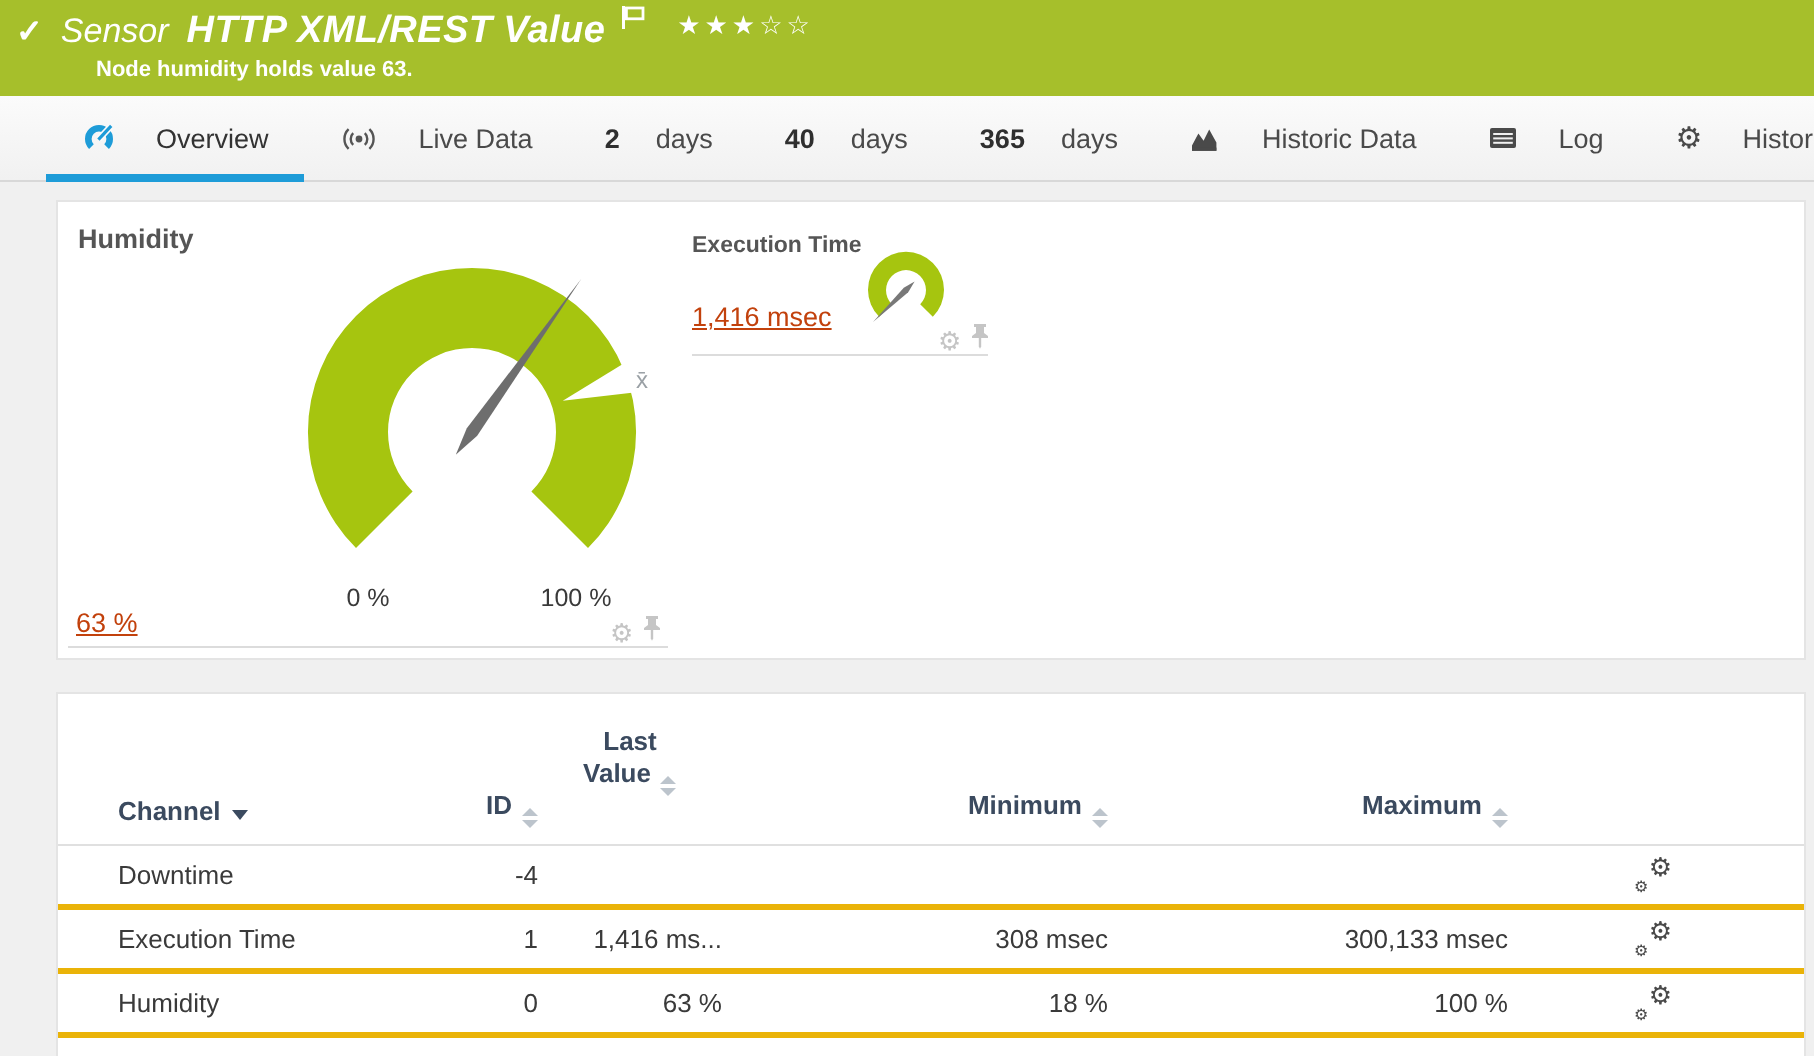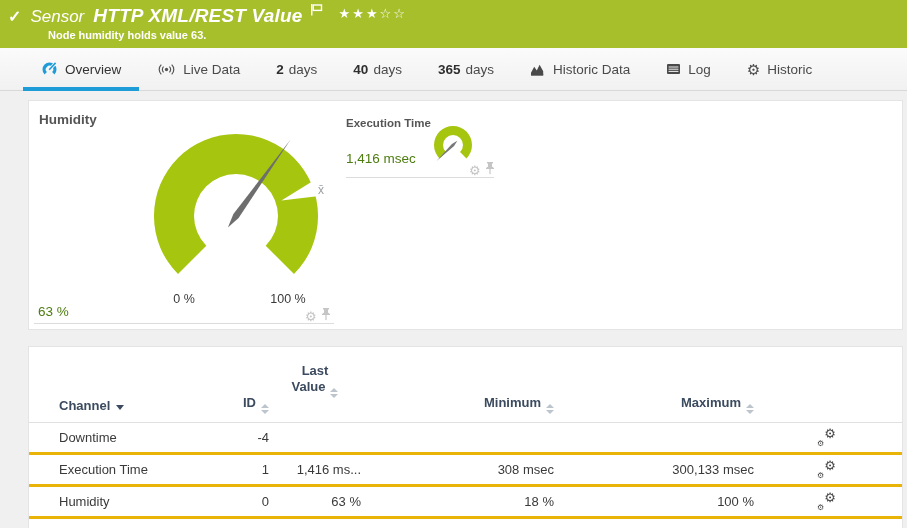--- a/index.html
+++ b/index.html
@@ -15,35 +15,35 @@
   .title-line { display:flex; align-items:baseline; padding:5px 0 0 8px; }
   .check { font-size:16px; font-weight:bold; margin-right:9px; }
   .kind { font-style:italic; font-size:17px; margin-right:9px; }
   .sensor-title { font-size:19px; font-weight:bold; letter-spacing:.2px;font-style:italic; }
   .flagwrap { margin-left:7px; position:relative; top:-6px; }
   .stars { margin-left:16px; font-size:13px; letter-spacing:2px; position:relative; top:-4px; cursor:pointer; }
   .subtitle { position:absolute; left:48px; top:29px; font-size:11px; font-weight:bold; }
   
   .tabbar { height:43px; background:linear-gradient(#fbfbfb,#f1f1f1); border-bottom:1px solid #d8d8d8;
             display:flex; align-items:stretch; padding-left:23px; }
-  .tab { display:flex; align-items:center; gap:7px; padding:0 18px; font-size:13.5px; color:#4a4a4a;
+  .tab { display:flex; align-items:center; gap:20px; padding:0 18px; font-size:13.5px; color:#4a4a4a;
          cursor:pointer; position:relative; white-space:nowrap; }
   .tab .num { font-weight:bold; color:#2f2f2f; margin-right:-2px; }
   .tab.active { color:#333; }
   .tab.active::after { content:""; position:absolute; left:0; right:0; bottom:-1px; height:4px; background:#1e9cd8; }
   .tab svg { display:block; }
   .gear-glyph { font-size:15px; color:#4a4a4a; line-height:1; }
   
   .panel { background:#fff; border:1px solid #e4e4e4; margin-left:28px; margin-right:4px; position:relative; }
   .panel.gauges { margin-top:9px; height:230px; }
   .panel.table  { margin-top:16px; height:186px; overflow:hidden; }
   .abs { position:absolute; }
   .widget-title { font-size:13.5px; font-weight:bold; color:#555; }
   .widget-title.small { font-size:11.5px; }
-  .gauge-value { font-size:13.5px; color:#4d7c0f; }
+  .gauge-value { font-size:13.5px; color:#c2410c;text-decoration:underline; }
   .scale-label { font-size:12.5px; color:#3a3a3a; width:60px; text-align:center; }
   .wline { height:1px; background:#dcdcdc; }
   .widget-icons { display:flex; align-items:center; gap:4px; }
   .wgear { font-size:13px; color:#c5c5c5; line-height:1; cursor:pointer; }
   
   .thead, .trow { display:grid; grid-template-columns:182px 28px 92px 193px 200px 1fr;
                   padding-left:30px; align-items:center; font-size:13px; }
   .thead { height:76px; border-bottom:1px solid #e0e0e0; color:#3b4a5f; font-weight:bold; align-items:end; }
   .thead > div { padding-bottom:11px; }
   .trow { height:32px; border-bottom:3px solid #eab308; color:#3a3a3a; }

